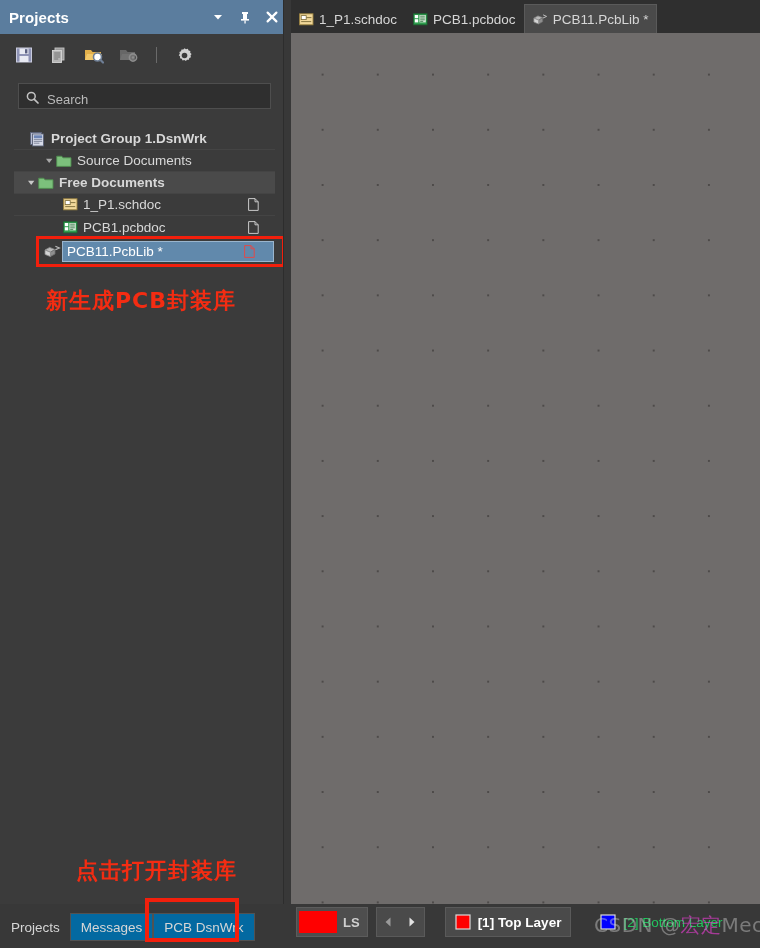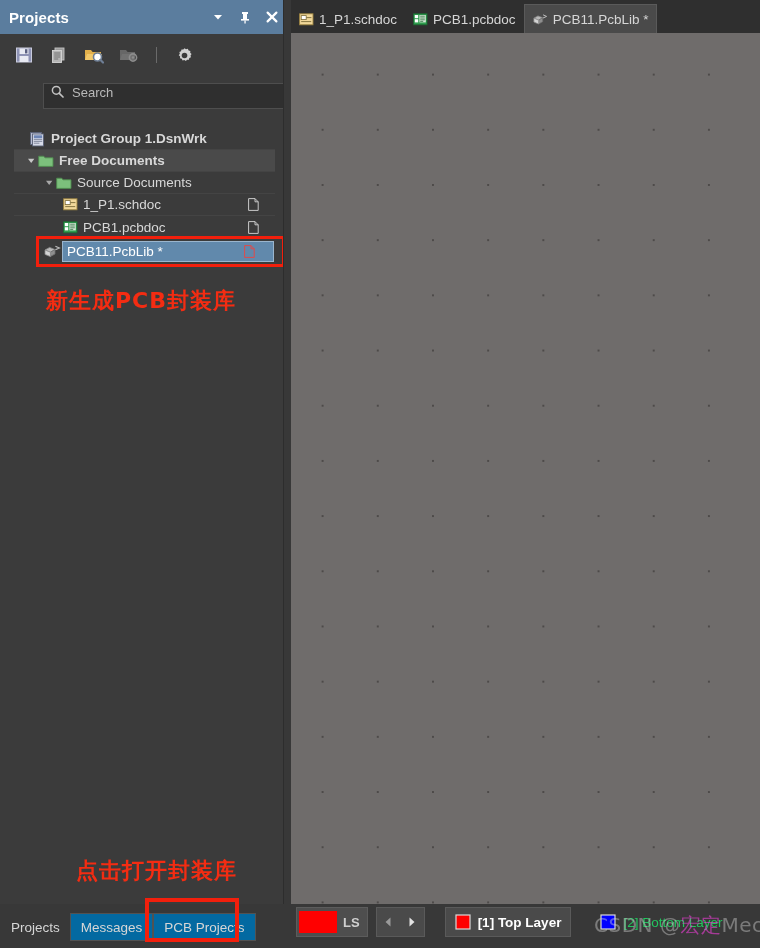--- a/index.html
+++ b/index.html
@@ -83,23 +83,22 @@
 
   
   #search-wrap {
     position: absolute;
     left: 18px; top: 83px;
     width: 253px; height: 26px;
     background: #2f2f2f;
     border: 1px solid #4e4e4e;
     box-sizing: border-box;
     display: flex;
-    align-items: flex-start;
+    align-items: flex-end;
     padding-left: 7px;
-    margin-left: 25px;
   }
   #search-input {
     background: transparent;
     border: none;
     outline: none;
     color: #b9b9b9;
     font-size: 13px;
     font-family: inherit;
     margin-left: 6px;
     width: 200px;
@@ -471,46 +470,46 @@
           <svg width="16" height="16" viewBox="0 0 16 16">
             <rect x="0.5" y="1.5" width="11" height="12" fill="#b7bdd3" stroke="#5a6277" stroke-width=".9"></rect>
             <rect x="2.5" y="3" width="11" height="12" fill="#d7dbe8" stroke="#5a6277" stroke-width=".9"></rect>
             <rect x="3.8" y="4.3" width="8.4" height="3" fill="#6d85b5"></rect>
             <path d="M3.8 8.6 h8.4 M3.8 10.4 h8.4 M3.8 12.2 h5.6" stroke="#7b8297" stroke-width=".9"></path>
           </svg>
         </div>
         <div class="node-label">Project Group 1.DsnWrk</div>
       </div>
 
+      <div class="tree-row lvl2">
+        <div class="arrow">
+          <svg width="9" height="9" viewBox="0 0 9 9">
+              <path d="M1 2.8 L7.4 2.8 L4.2 7 Z" fill="#a8a8a8"></path>
+            </svg>
+        </div>
+        <div class="node-ico">
+          <svg width="16" height="14" viewBox="0 0 16 14">
+            <path d="M0.7 2.2 h5 l1.3 1.6 H15 v8.6 H0.7 Z" fill="#7cc07c" stroke="#4e8a4e" stroke-width=".9"></path>
+          </svg>
+        </div>
+        <div class="node-label">Source Documents</div>
+      </div>
+
       <div class="tree-row lvl1 bold hl">
         <div class="arrow">
           <svg width="9" height="9" viewBox="0 0 9 9">
               <path d="M1 2.8 L7.4 2.8 L4.2 7 Z" fill="#c8c8c8"></path>
             </svg>
         </div>
         <div class="node-ico">
           <svg width="16" height="14" viewBox="0 0 16 14">
             <path d="M0.7 2.2 h5 l1.3 1.6 H15 v8.6 H0.7 Z" fill="#7cc07c" stroke="#4e8a4e" stroke-width=".9"></path>
           </svg>
         </div>
         <div class="node-label">Free Documents</div>
-      </div>
-
-      <div class="tree-row lvl2">
-        <div class="arrow">
-          <svg width="9" height="9" viewBox="0 0 9 9">
-              <path d="M1 2.8 L7.4 2.8 L4.2 7 Z" fill="#a8a8a8"></path>
-            </svg>
-        </div>
-        <div class="node-ico">
-          <svg width="16" height="14" viewBox="0 0 16 14">
-            <path d="M0.7 2.2 h5 l1.3 1.6 H15 v8.6 H0.7 Z" fill="#7cc07c" stroke="#4e8a4e" stroke-width=".9"></path>
-          </svg>
-        </div>
-        <div class="node-label">Source Documents</div>
       </div>
 
       <div class="tree-row lvl3">
         <div class="node-ico">
           <svg width="15" height="13" viewBox="0 0 15 13">
             <rect x="0.6" y="0.8" width="13.4" height="11" fill="#f0d79a" stroke="#9c8440" stroke-width=".9"></rect>
             <rect x="2.2" y="2.6" width="5" height="4" fill="#ffffff" stroke="#7a6a38" stroke-width=".8"></rect>
             <path d="M7.4 4.6 h5" stroke="#7a6a38" stroke-width=".9"></path>
             <path d="M2.2 8.6 h10" stroke="#7a6a38" stroke-width=".9"></path>
           </svg>
@@ -617,21 +616,21 @@
   <div id="canvas"></div>
 
   <div id="bottom-tabs">
     <div class="btab active">
       <span>Projects</span>
     </div>
     <div class="btab inactive">
       <span>Messages</span>
     </div>
     <div class="btab inactive">
-      <span>PCB Projects</span>
+      <span>PCB DsnWrk</span>
     </div>
   </div>
   <div id="red-box-pcblib"></div>
 
   <div id="statusbar">
 
     <div class="sb-group" id="swatch-ls">
       <div id="swatch-color"></div>
       <div id="swatch-label">LS</div>
     </div>

